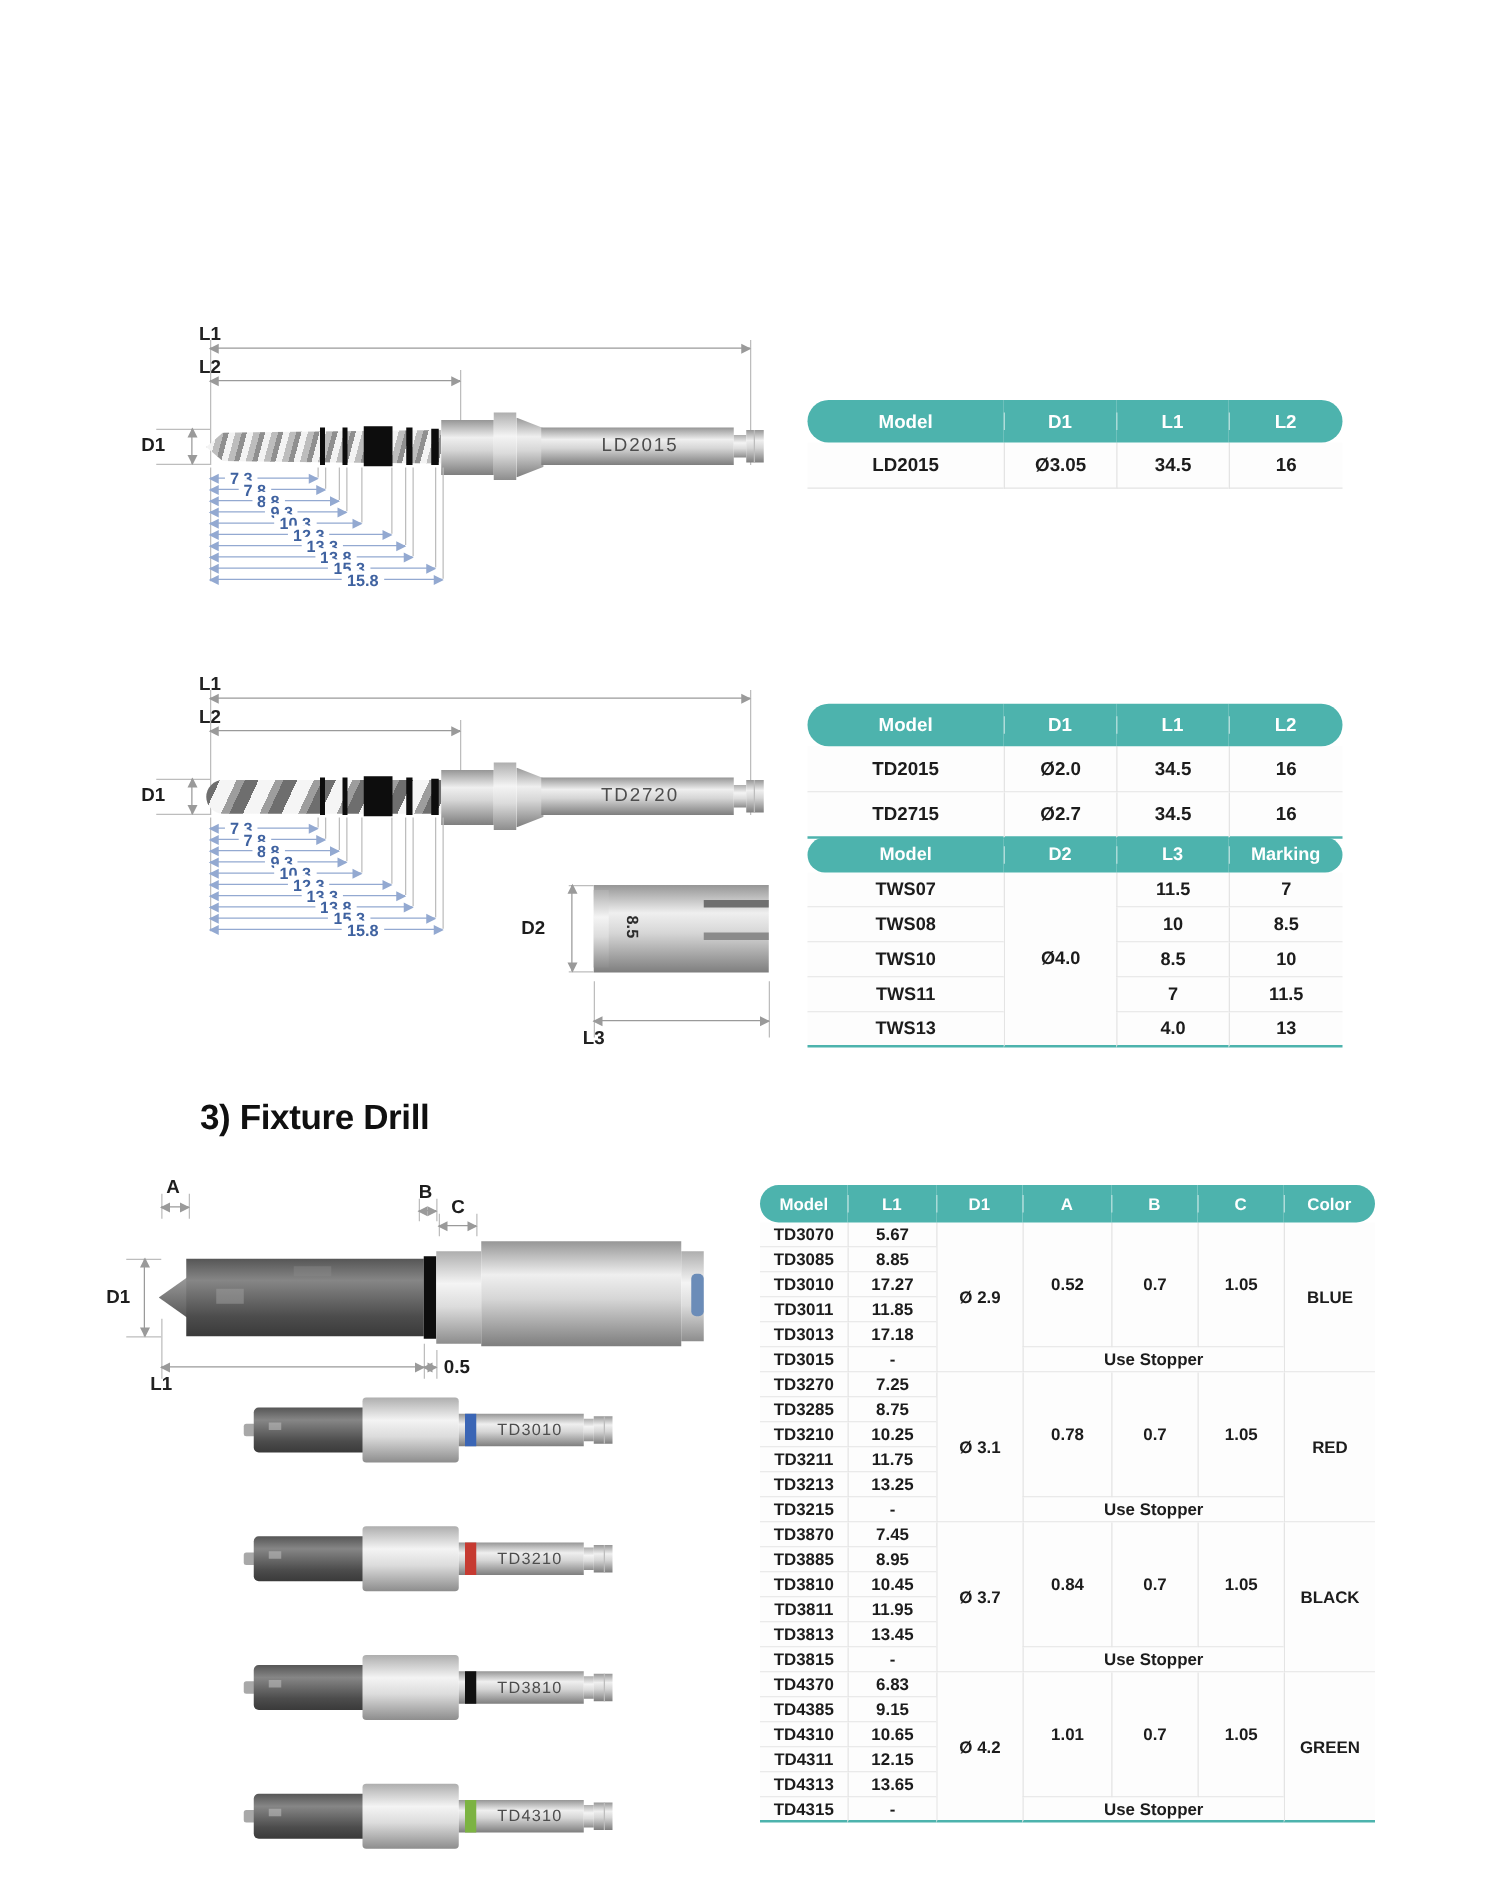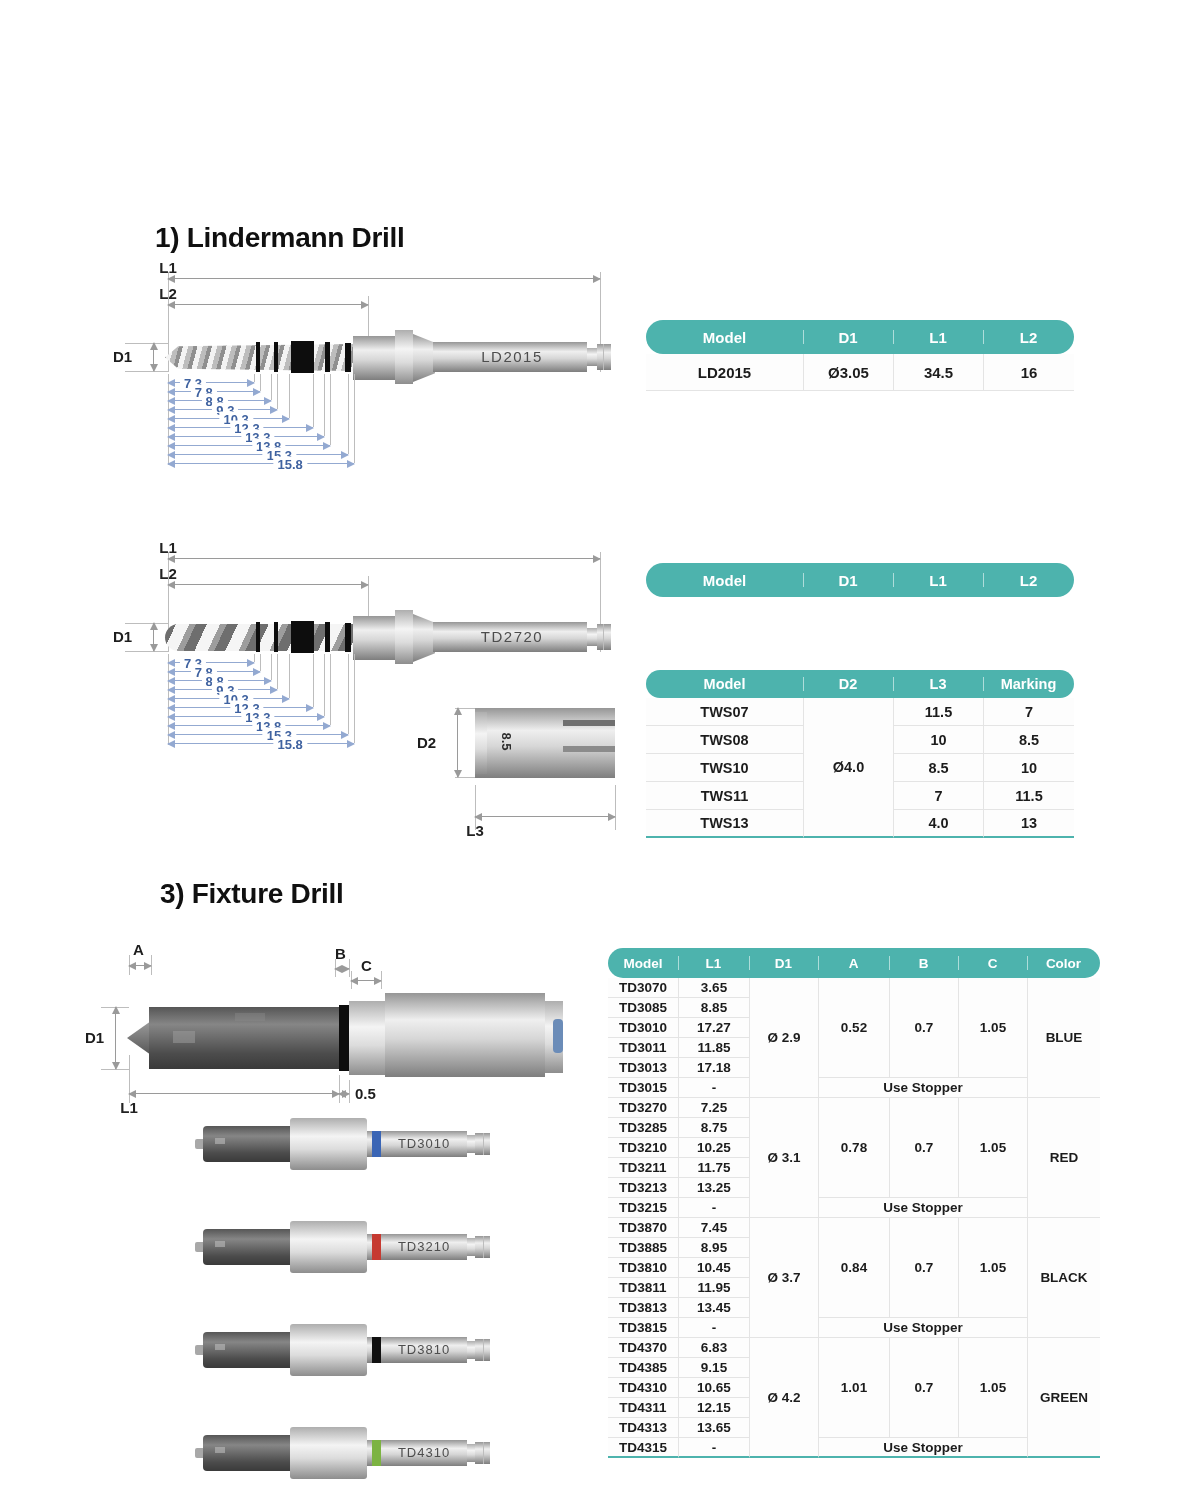--- a/index.html
+++ b/index.html
@@ -69,21 +69,20 @@
   .spec.big th:first-child{border-radius:15px 0 0 15px;}
   .spec.big th:last-child{border-radius:0 15px 15px 0;}
   .spec.big td{height:20px;font-size:13.5px;line-height:15px;}
 </style>
 </head>
 <body>
 
 <div class="canvas">
 
 
-  <h2 class="sec" style="left:155px;top:222px;">1) Lindermann Drill</h2>
   <div class="diagram" id="diag1" style="left:95px;top:258px;width:530px;height:215px;">
       <div class="ext" style="left: 73px; top: 14px; width: 1px; height: 100px;"></div>
       <div class="ext" style="left: 505px; top: 14px; width: 1px; height: 100px;"></div>
       <div class="ext" style="left: 273px; top: 38px; width: 1px; height: 48px;"></div>
       <div class="hdim " style="left: 73px; top: 20px; width: 432px;">
         <i class="al"></i>
         <i class="ar"></i>
         <span class="lab">L1</span>
       </div>
       <div class="hdim " style="left: 73px; top: 46px; width: 200px;">
@@ -326,20 +325,32 @@
       </colgroup>
       <thead>
         <tr>
           <th>Model</th>
           <th>D1</th>
           <th>L1</th>
           <th>L2</th>
         </tr>
       </thead>
       <tbody>
+        <tr>
+          <td>TD2015</td>
+          <td>Ø2.0</td>
+          <td>34.5</td>
+          <td>16</td>
+        </tr>
+        <tr>
+          <td class="bteal">TD2715</td>
+          <td class="bteal">Ø2.7</td>
+          <td class="bteal">34.5</td>
+          <td class="bteal">16</td>
+        </tr>
       </tbody>
     </table>
   <table class="spec mid" id="table3" style="left:646px;top:670px;width:428px;">
       <colgroup>
         <col style="width: 157px;">
         <col style="width: 90px;">
         <col style="width: 90px;">
         <col style="width: 91px;">
       </colgroup>
       <thead>
@@ -500,21 +511,21 @@
           <th>D1</th>
           <th>A</th>
           <th>B</th>
           <th>C</th>
           <th>Color</th>
         </tr>
       </thead>
       <tbody>
         <tr>
           <td>TD3070</td>
-          <td>3.65</td>
+          <td>5.67</td>
           <td rowspan="6">Ø 2.9</td>
           <td rowspan="5">0.52</td>
           <td rowspan="5">0.7</td>
           <td rowspan="5">1.05</td>
           <td rowspan="6">BLUE</td>
         </tr>
         <tr>
           <td>TD3085</td>
           <td>8.85</td>
         </tr>

